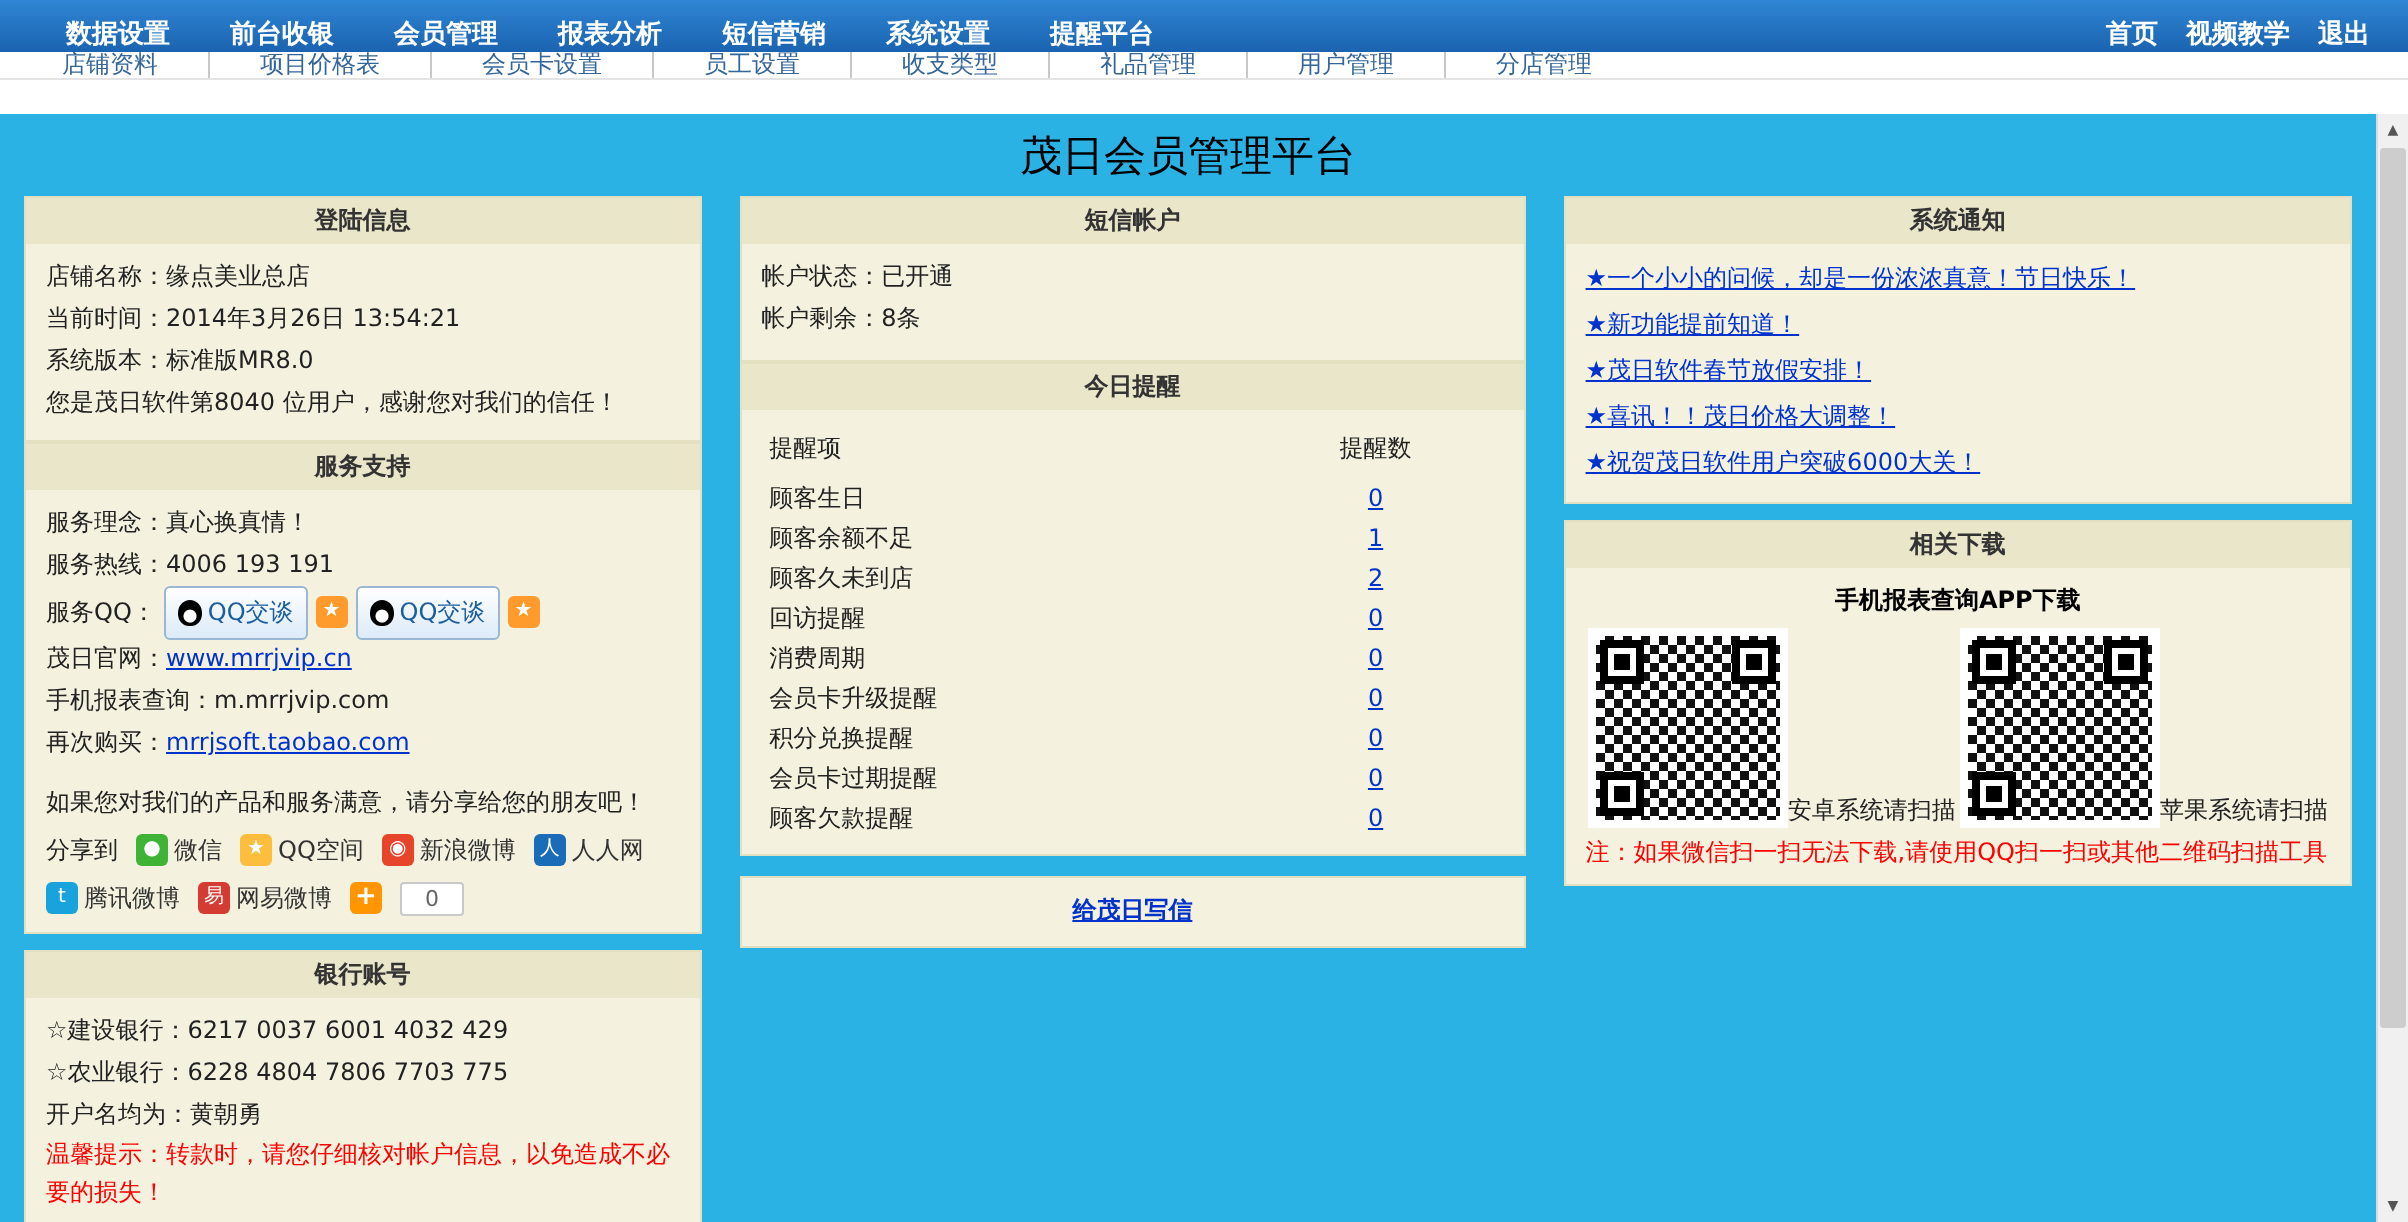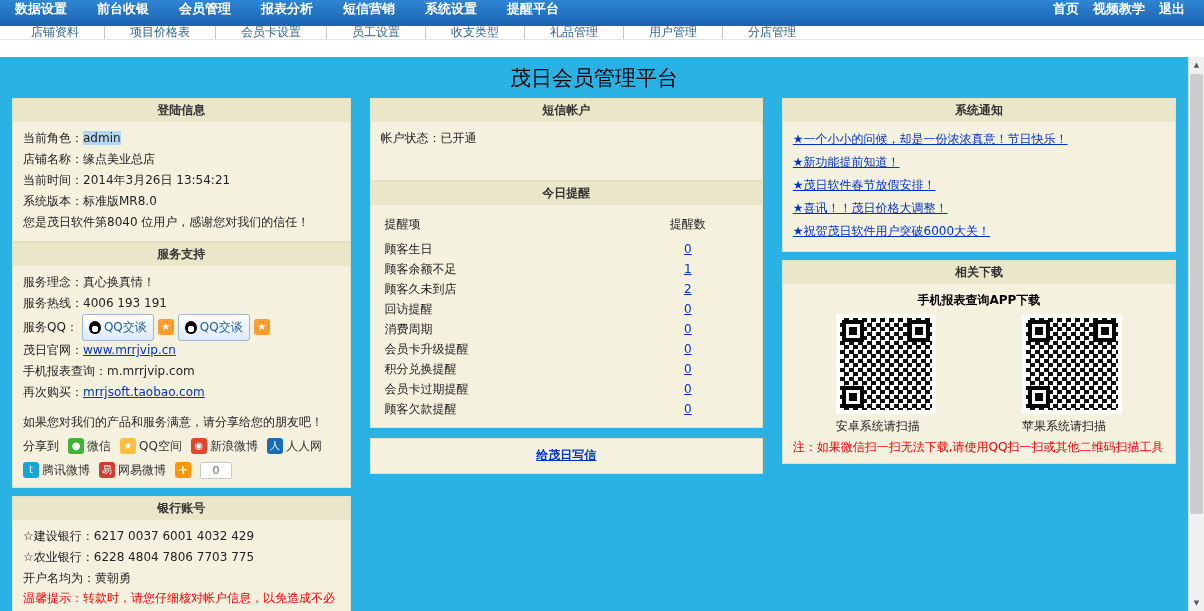--- a/index.html
+++ b/index.html
@@ -1,18 +1,18 @@
 <!DOCTYPE html>
 <html style="--top_nav_blue: #1f74c0; --content_cyan: #2ab2e4; --panel_bg: #f4f2df; --panel_header_bg: #e9e6c9; --link_blue: #0033cc; --warning_red: #ff0000;"><head>
 <meta charset="utf-8">
 <style>
 *{margin:0;padding:0;box-sizing:border-box}
 html,body{width:1204px;height:611px;overflow:hidden}
 body{font-family:"DejaVu Sans","Liberation Sans",sans-serif;font-size:12px;color:#222;background:#fff;position:relative}
-.topnav{height:26px;background:linear-gradient(#2f86d4,#1a63b0);display:flex;align-items:flex-start;color:#fff;}
+.topnav{height:26px;background:linear-gradient(#2f86d4,#1a63b0);display:flex;align-items:flex-end;color:#fff;padding-left:18px}
 .tn-item{padding:0 15px;font-weight:bold;font-size:13px;cursor:pointer;white-space:nowrap}
 .spacer{flex:1}
 .tn-right{padding:0 7px;font-weight:bold;font-size:13px;cursor:pointer;white-space:nowrap}
 .tn-right.last{margin-right:12px}
 .subnav{height:14px;background:#fff;display:flex;align-items:center;border-bottom:1px solid #e4e4e4;padding-left:6px}
 .sn-item{padding:0 25px;color:#33669a;cursor:pointer;line-height:13px;white-space:nowrap}
 .sn-item + .sn-item{border-left:1px solid #c8c8c8}
 .main{position:absolute;top:57px;left:0;right:16px;bottom:0;background:var(--content_cyan,#2ab2e4);overflow:hidden}
 .page-title{text-align:center;font-size:21px;font-weight:normal;color:#000;padding:7px 0 6px}
 .cols{display:flex;padding:0 12px;gap:19px;align-items:flex-start}
@@ -49,21 +49,21 @@
 .r-row{display:flex;align-items:center;line-height:20px;padding:0 4px}
 .r-head{line-height:26px;margin-bottom:2px}
 .r-label{flex:1}
 .r-count{width:120px;text-align:center}
 .write-body{height:34px;display:flex;align-items:center;justify-content:center;font-weight:bold}
 .notices-body{min-height:114px}
 .n-line{line-height:23px;white-space:nowrap}
 .interact-body{min-height:106px}
 .dl-sub{text-align:center;font-weight:bold;color:#000;line-height:20px}
 .qr-row{display:flex;justify-content:space-around;margin-top:4px}
-.qr-box{display:flex;flex-direction:column;align-items:flex-start}
+.qr-box{display:flex;flex-direction:row;align-items:flex-end}
 .qr{width:100px;height:100px;border:4px solid #fff;background:#fff repeating-conic-gradient(#111 0% 25%,#fff 0% 50%);background-size:9px 9px;position:relative}
 .qr .f{position:absolute;width:22px;height:22px;border:4px solid #000;background:#fff}
 .qr .f::after{content:"";position:absolute;inset:3px;background:#000}
 .f.tl{left:2px;top:2px}.f.tr{right:2px;top:2px}.f.bl{left:2px;bottom:2px}
 .qr-cap{line-height:18px;margin-top:3px}
 .dl-note{margin-top:4px;line-height:16px}
 .scrollbar{position:absolute;top:57px;right:0;width:16px;bottom:0;background:#f0f0f0;border-left:1px solid #dcdcdc}
 .sb-arrow{height:16px;text-align:center;font-size:7px;line-height:16px;color:#555;cursor:pointer}
 .sb-arrow.down{position:absolute;bottom:0;left:0;right:0}
 .sb-thumb{position:absolute;top:17px;left:1px;right:1px;height:440px;background:#cdcdcd;border-radius:2px;cursor:pointer}
@@ -97,21 +97,20 @@
 </div>
 
 <div class="main">
   <div class="page-title">茂日会员管理平台</div>
   <div class="cols">
 
     <div class="col left">
       <div class="panel mb12">
         <div class="p-head">登陆信息</div>
         <div class="p-body">
-          <div class="line"><span>当前角色：</span><span class="hl">admin</span></div>
           <div class="line">店铺名称：缘点美业总店</div>
           <div class="line">当前时间：2014年3月26日 13:54:21</div>
           <div class="line">系统版本：标准版MR8.0</div>
           <div class="line">您是茂日软件第8040 位用户，感谢您对我们的信任！</div>
         </div>
       </div>
 
       <div class="panel mb8">
         <div class="p-head">服务支持</div>
         <div class="p-body">
@@ -178,20 +177,21 @@
 
         </div>
       </div>
     </div>
 
     <div class="col mid">
       <div class="panel mb12">
         <div class="p-head">短信帐户</div>
         <div class="p-body sms-body">
           <div class="line">帐户状态：已开通</div>
+          <div class="line">帐户剩余：8条</div>
         </div>
       </div>
 
       <div class="panel mb10">
         <div class="p-head">今日提醒</div>
         <div class="p-body">
           <div class="r-row r-head">
             <span class="r-label">提醒项</span>
             <span class="r-count">提醒数</span>
           </div>

